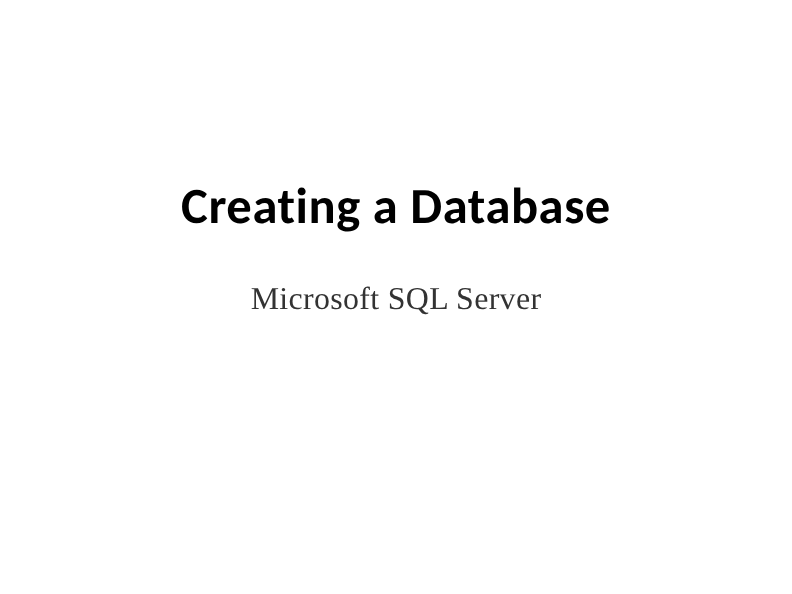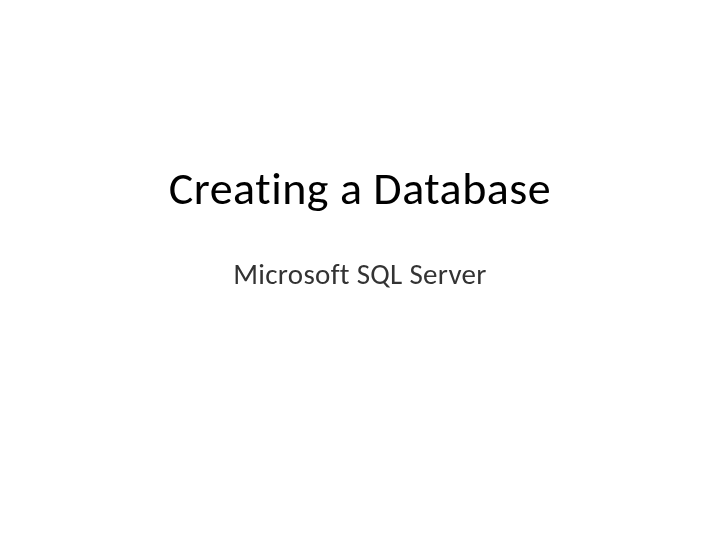--- a/index.html
+++ b/index.html
@@ -13,31 +13,32 @@
       background: #ffffff;
       font-family: Calibri, 'Segoe UI', Arial, sans-serif;
       display: flex;
       flex-direction: column;
       align-items: center;
       justify-content: flex-start;
       padding-top: 160px;
     }
     .title {
       font-size: 46px;
-      font-weight: 400;
+      font-weight: 700;
       color: #000000;
       text-align: left;
       margin-bottom: 40px;
       letter-spacing: 0.5px;
     }
     .subtitle {
       font-size: 29px;
       font-weight: 400;
       color: #333333;
       text-align: center;
       letter-spacing: 0.3px;
+      font-family: Liberation Serif, serif;
     }
   </style>
 </head>
 <body>
 
 <div class="title">Creating a Database</div>
 <div class="subtitle">Microsoft SQL Server</div>
 
 </body></html>

